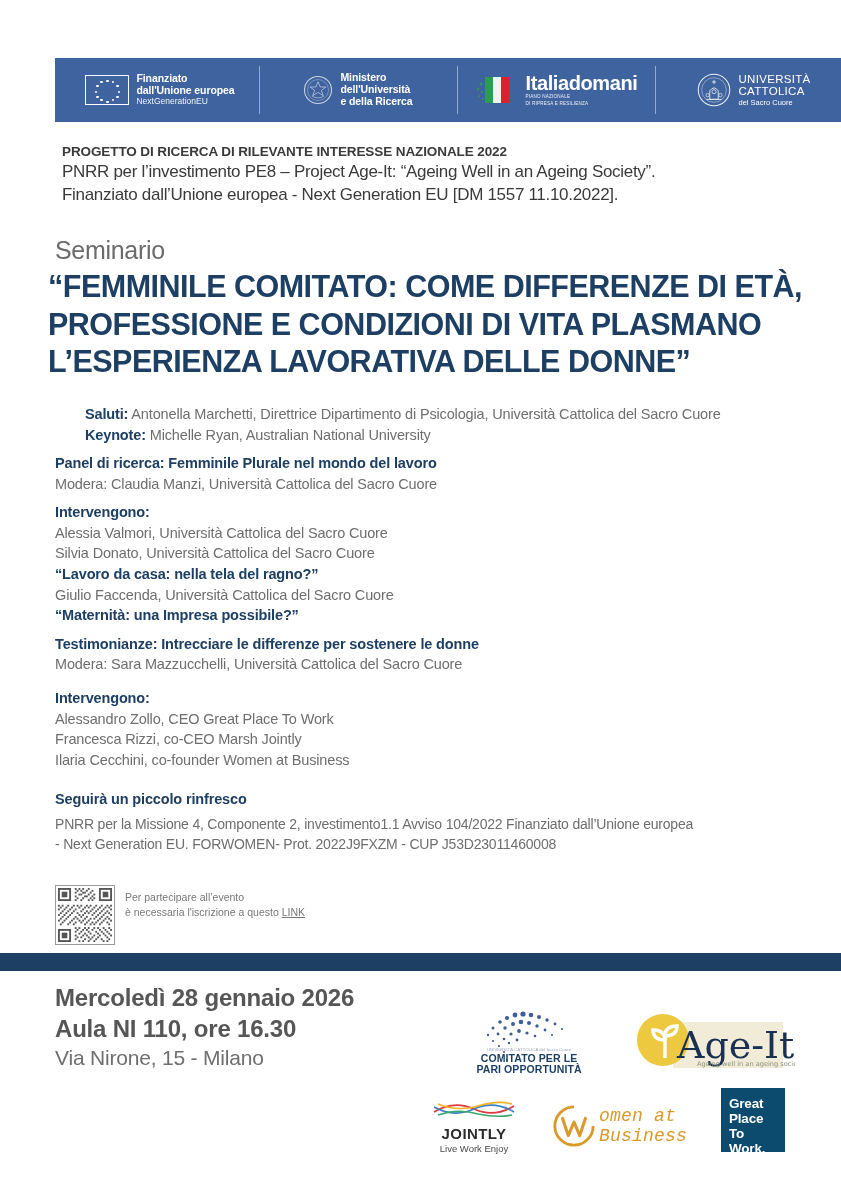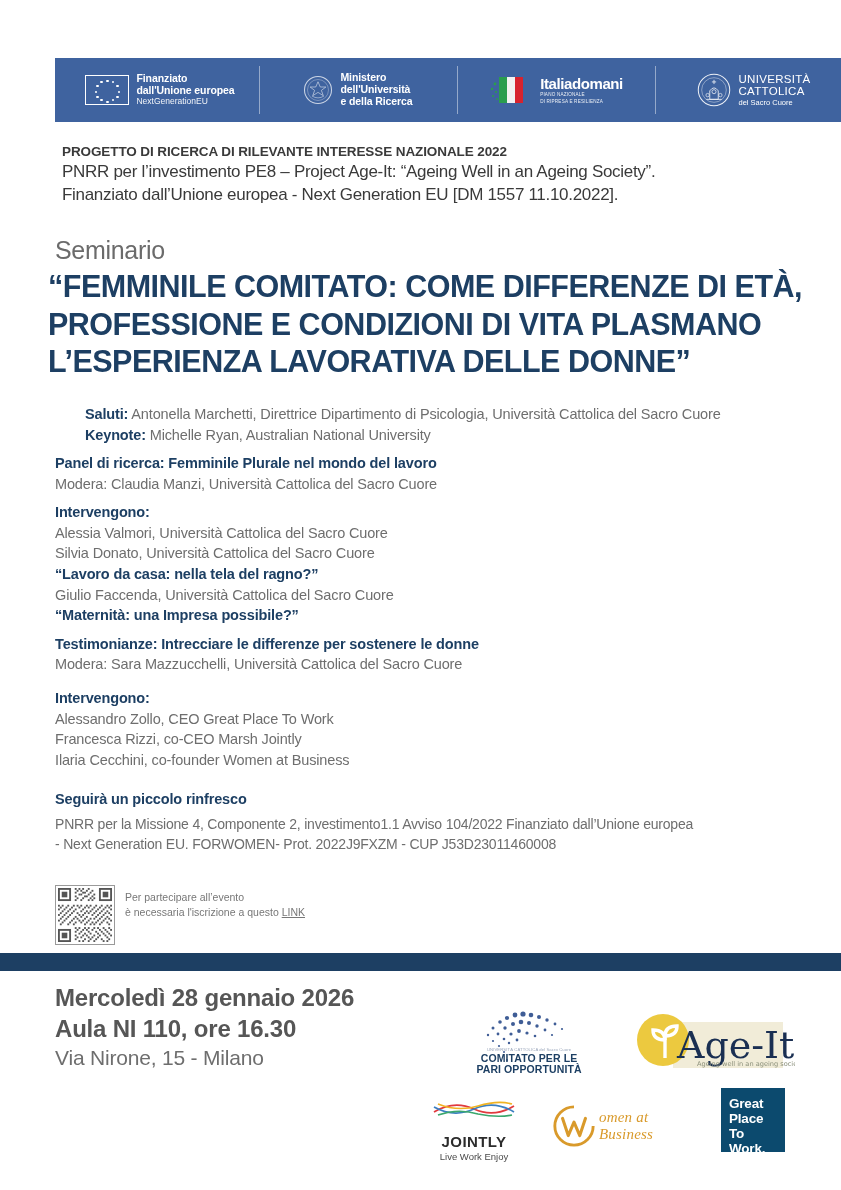--- a/index.html
+++ b/index.html
@@ -90,21 +90,21 @@
     width: 44px;
     height: 30px;
     flex: none;
     position: relative;
   }
   .italia-text {
     color: #ffffff;
     line-height: 1;
   }
   .italia-text .it-main {
-    font-size: 15px;
+    font-size: 20px;
     font-weight: bold;
     letter-spacing: -0.4px;
     display: block;
   }
   .italia-text .it-sub {
     font-size: 4.6px;
     display: block;
     letter-spacing: 0.2px;
     margin-top: 2px;
     opacity: 0.9;
@@ -322,42 +322,42 @@
     top: 1098px;
     width: 92px;
     height: 56px;
     text-align: center;
   }
   .jointly-name {
     font-size: 15px;
     font-weight: bold;
     color: #2c2c2c;
     letter-spacing: 0.4px;
-    margin-top: 9px;
+    margin-top: 1px;
   }
   .jointly-tag {
     font-size: 9.5px;
     color: #4a4a4a;
     margin-top: 1px;
   }
 
   .wab-logo {
     position: absolute;
     left: 551px;
     top: 1100px;
     width: 150px;
     height: 52px;
     display: flex;
     align-items: center;
     gap: 2px;
   }
   .wab-text {
-    font-family: Liberation Serif, serif;
+    font-family: Liberation Mono, monospace;
     font-style: italic;
-    font-size: 15px;
+    font-size: 18px;
     color: #d99a2b;
     letter-spacing: 0.2px;
   }
 
   .gptw-logo {
     position: absolute;
     left: 721px;
     top: 1088px;
     width: 64px;
     height: 64px;

